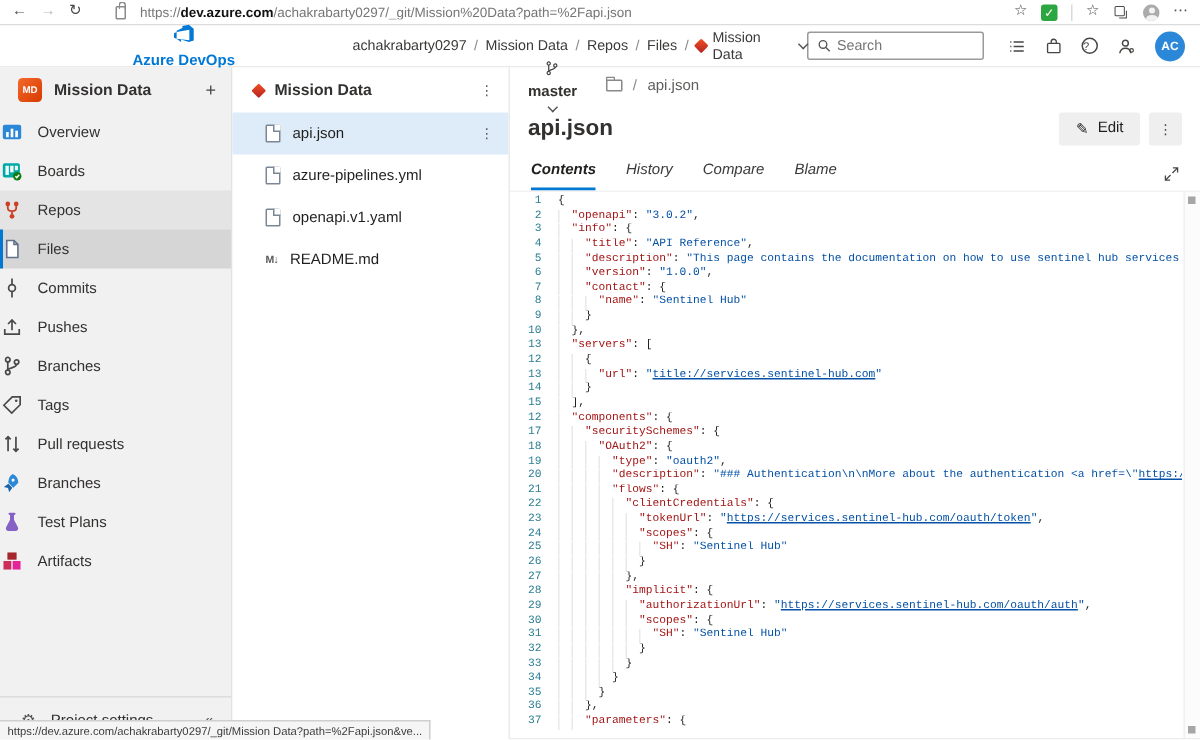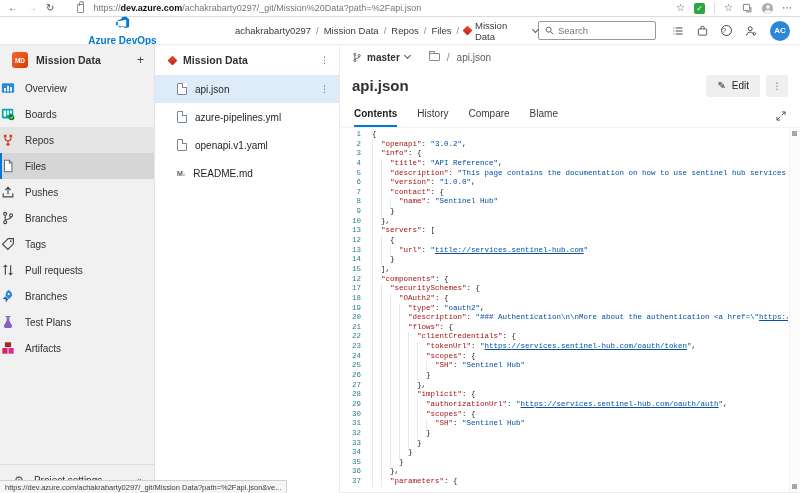--- a/index.html
+++ b/index.html
@@ -78,21 +78,21 @@
   .tree-item.selected { background:#deecf9; }
   .tree-item .fname { flex:1; white-space:nowrap; overflow:hidden; }
   .doc-icon { width:10px; height:12px; border:1px solid #7b8794; border-radius:1px; position:relative; background:#fff; }
   .doc-icon:before { content:""; position:absolute; top:-1px; right:-1px; width:4px; height:4px;
     background:#fff; border-left:1px solid #7b8794; border-bottom:1px solid #7b8794; }
   .md-icon { font-size:7px; font-weight:700; color:#5a5a5a; letter-spacing:-0.5px; }
 
   
   .content { flex:1; display:flex; flex-direction:column; background:#fff; min-width:0; }
   .path-row { height:24px; display:flex; align-items:center; gap:7px; padding:0 12px; font-size:10px; }
-  .branch-pick { display:flex; align-items:center; gap:5px; font-weight:700; cursor:pointer; }
+  .branch-pick { display:flex; align-items:center; gap:5px; font-weight:700; cursor:pointer;flex-direction:column; }
   .folder-icon { width:11px; height:8px; border:1px solid #8a8886; border-radius:1px; position:relative; margin-left:12px; }
   .folder-icon:before { content:""; position:absolute; top:-3px; left:-1px; width:4px; height:2px;
     border:1px solid #8a8886; border-bottom:none; border-radius:1px 1px 0 0; }
   .path-sep { color:#8a8886; }
   .path-file { color:#605e5c; }
   .title-row { height:33px; display:flex; align-items:center; padding:0 12px; }
   .page-title { font-size:15px; font-weight:700; flex:1; }
   .edit-btn { height:22px; background:#efefef; border:none; border-radius:2px; display:flex;
     align-items:center; gap:6px; padding:0 11px; font-size:10px; font-family:"Liberation Sans",sans-serif;
     color:#201f1e; cursor:pointer; }
@@ -256,20 +256,29 @@
             <svg width="14" height="14" viewBox="0 0 16 16">
               <path d="M4 1.5h5.5L12.5 4.5v10H4z" fill="#fff" stroke="#61708b" stroke-width="1.2"></path>
               <path d="M9.5 1.5v3h3" fill="none" stroke="#61708b" stroke-width="1.2"></path>
             </svg>
           </span>
           <span>Files</span>
         </div>
         <div class="nav-item">
           <span class="nicon">
             <svg width="14" height="14" viewBox="0 0 16 16">
+              <circle cx="8" cy="8" r="2.6" fill="none" stroke="#494949" stroke-width="1.3"></circle>
+              <path d="M8 .8v4.6M8 10.6v4.6" stroke="#494949" stroke-width="1.3"></path>
+            </svg>
+          </span>
+          <span>Commits</span>
+        </div>
+        <div class="nav-item">
+          <span class="nicon">
+            <svg width="14" height="14" viewBox="0 0 16 16">
               <path d="M8 10.5V3M5 5.7L8 2.6l3 3.1" fill="none" stroke="#494949" stroke-width="1.3"></path>
               <path d="M2.5 9.5V13.5h11V9.5" fill="none" stroke="#494949" stroke-width="1.3"></path>
             </svg>
           </span>
           <span>Pushes</span>
         </div>
         <div class="nav-item">
           <span class="nicon">
             <svg width="14" height="14" viewBox="0 0 16 16">
               <circle cx="4.8" cy="3.2" r="1.7" fill="none" stroke="#494949" stroke-width="1.3"></circle>
@@ -384,21 +393,21 @@
     <div class="title-row">
       <span class="page-title">api.json</span>
       <button class="edit-btn">
         <span style="font-size:10px;">✎</span>
         <span>Edit</span>
       </button>
       <button class="more-btn">⋮</button>
     </div>
 
     <div class="tabs-row">
-      <span id="tabs-container" style="display:flex;gap:20px;align-items:flex-end;">
+      <span id="tabs-container" style="display:flex;gap:20px;align-items:flex-end;font-style:italic;">
           <span class="tab active">Contents</span>
           <span class="tab">History</span>
           <span class="tab">Compare</span>
           <span class="tab">Blame</span>
         </span>
       <span class="expand-icon">
         <svg width="10" height="10" viewBox="0 0 16 16">
             <path d="M9.5 1.5h5v5M14.5 1.5L9 7M6.5 14.5h-5v-5M1.5 14.5L7 9" fill="none" stroke="#484644" stroke-width="1.4"></path>
           </svg>
       </span>

